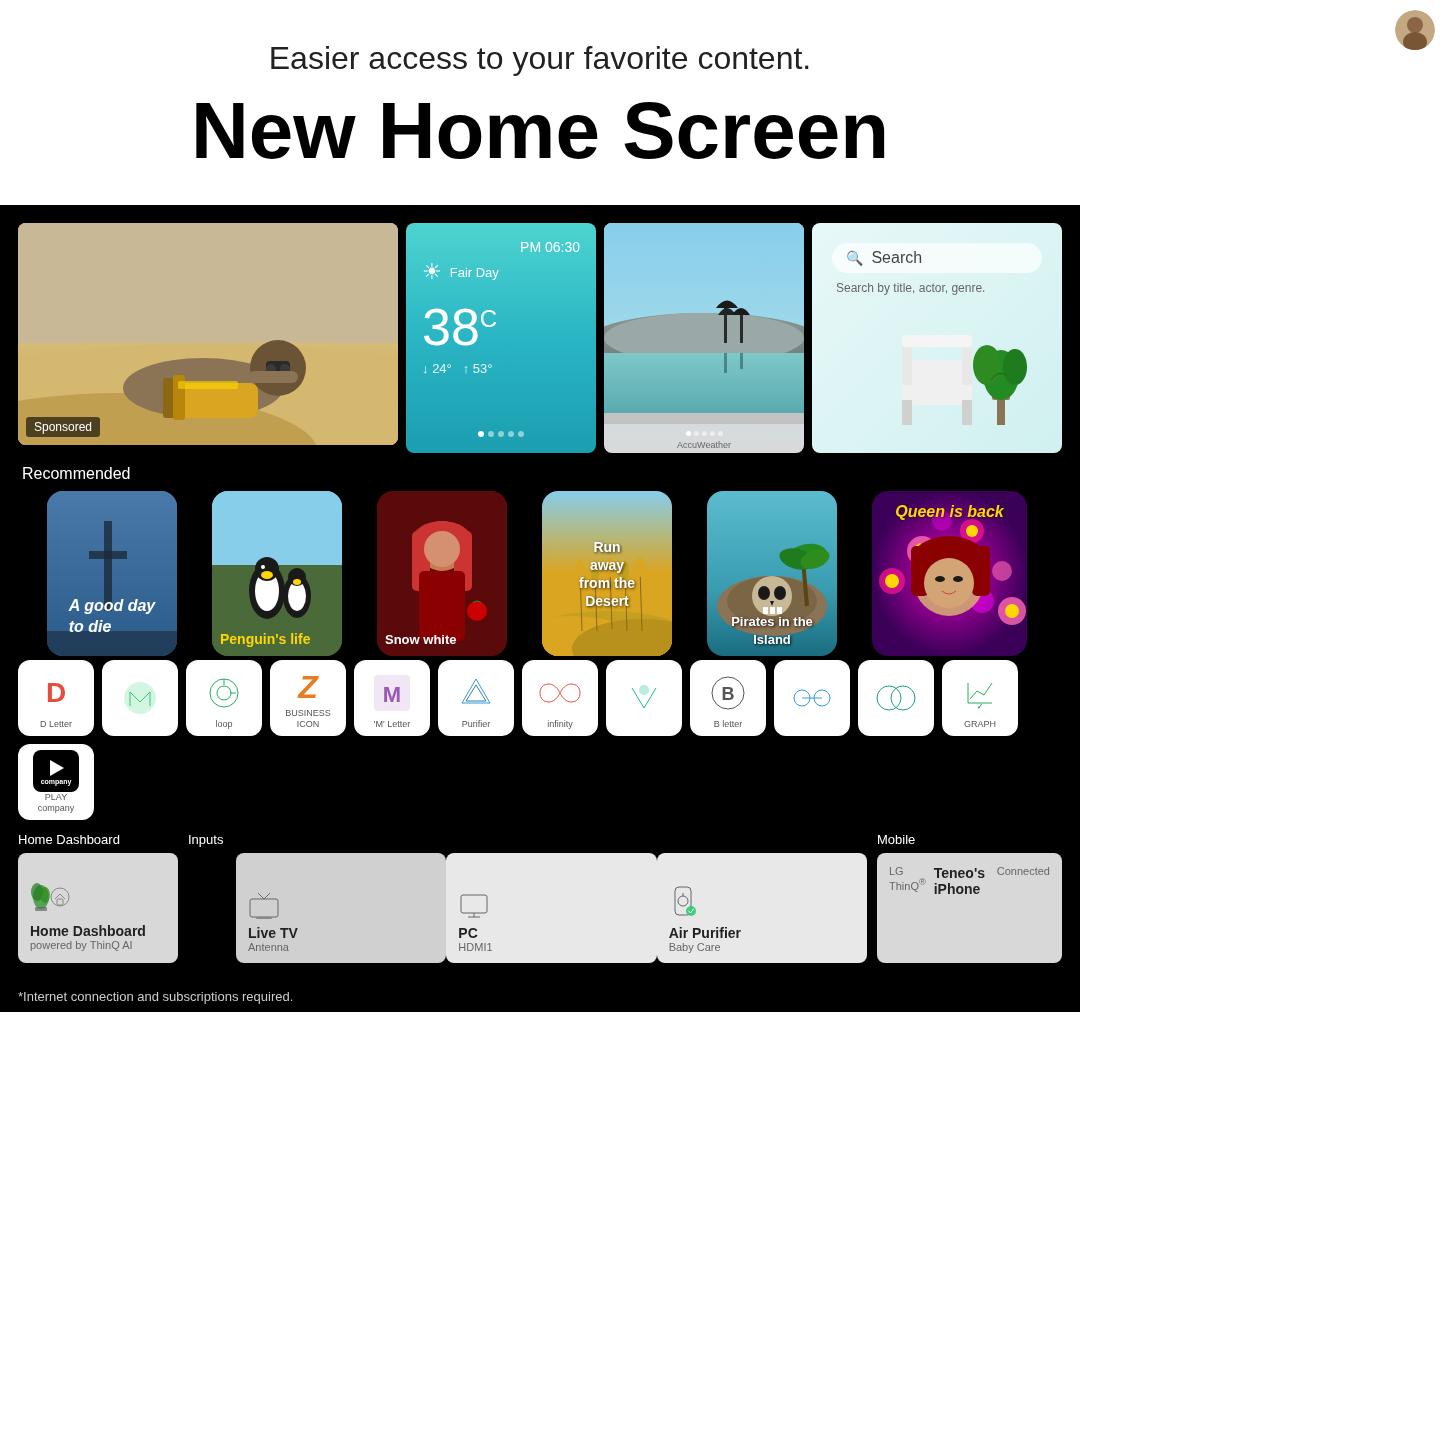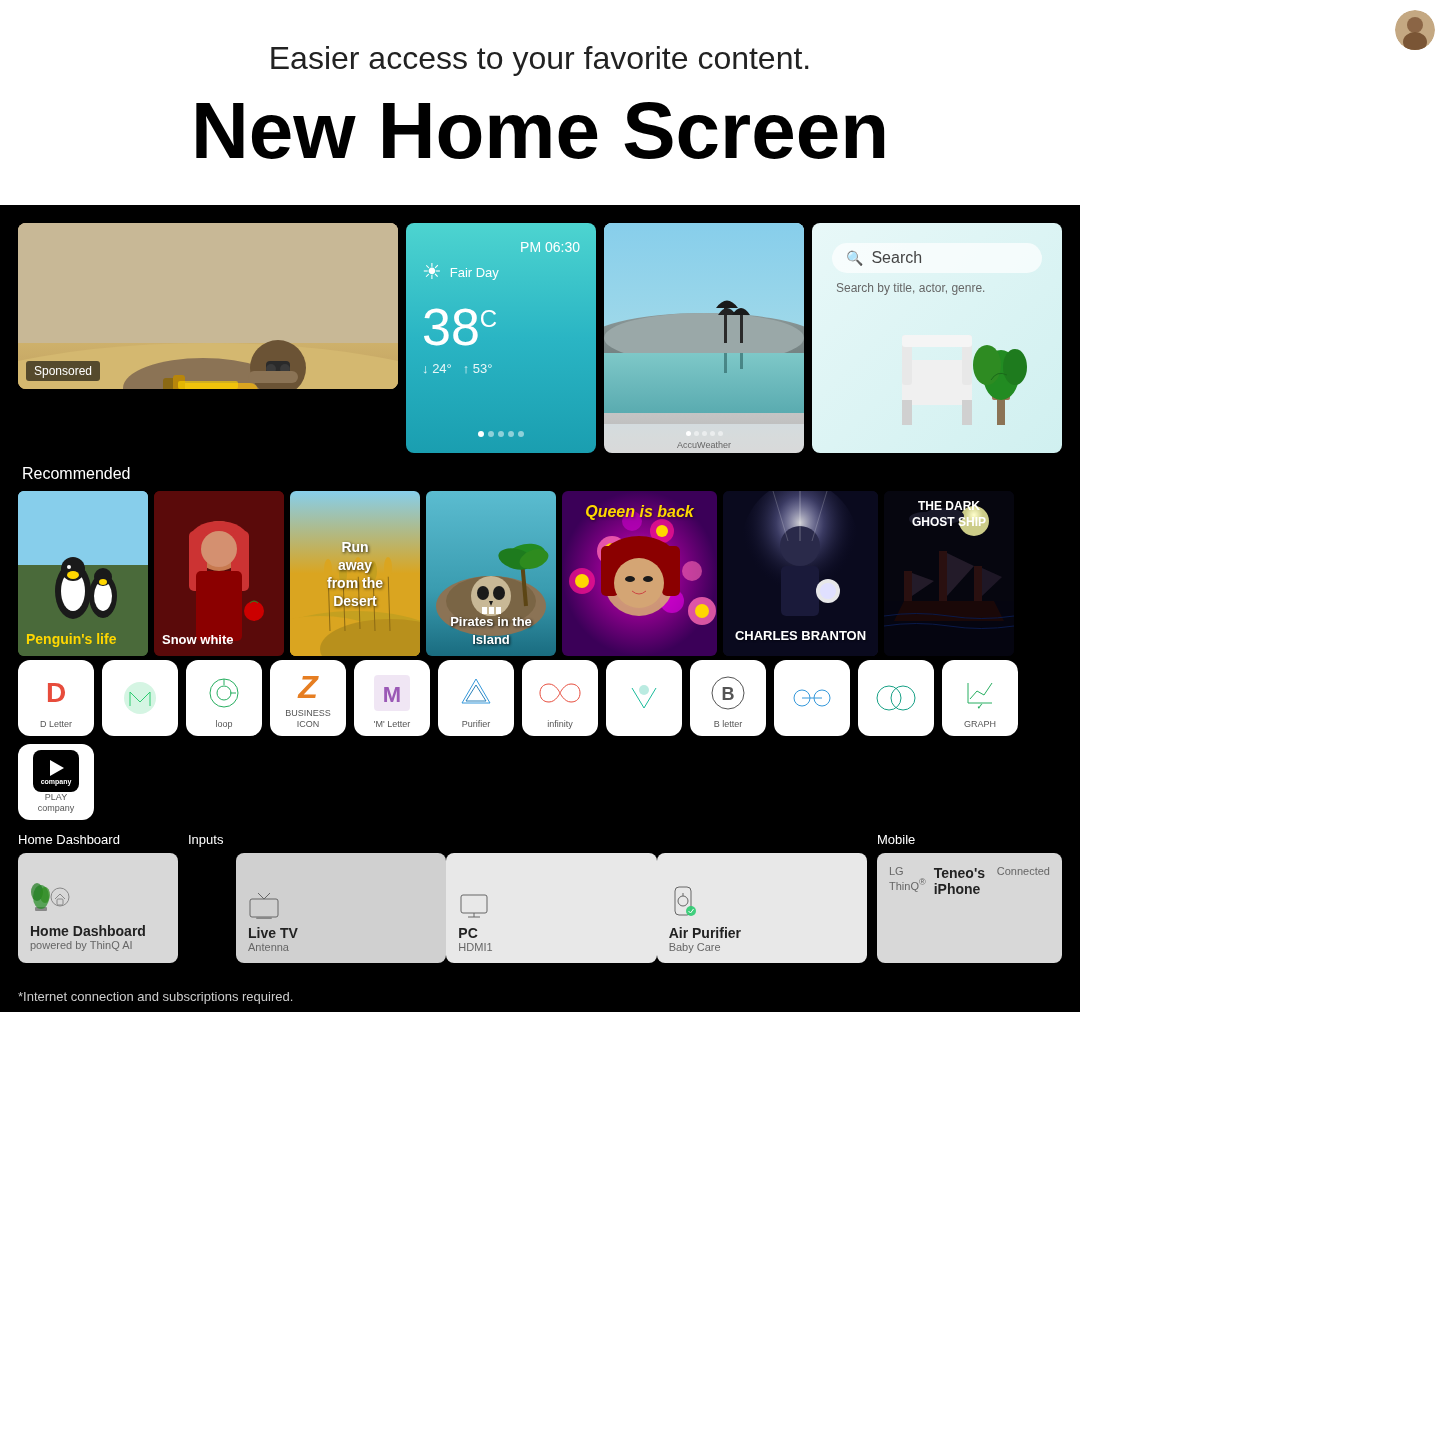--- a/index.html
+++ b/index.html
@@ -36,21 +36,21 @@
     }
 
     
     .widgets-row {
       display: flex;
       gap: 8px;
       margin-bottom: 10px;
     }
     .widget-featured {
       flex: 0 0 380px;
-      height: 166px;
+      height: 222px;
       border-radius: 8px;
       overflow: hidden;
       position: relative;
       background: linear-gradient(135deg, #c8a96e, #8b6b3d, #e8d5a0);
     }
     .sponsored-badge {
       position: absolute;
       bottom: 8px;
       left: 8px;
       background: rgba(0,0,0,0.6);
@@ -163,24 +163,25 @@
       display: flex;
       gap: 6px;
       overflow-x: auto;
       scrollbar-width: none;
     }
     .recommended-row::-webkit-scrollbar { display: none; }
 
     .rec-card {
       flex: 0 0 130px;
       height: 165px;
-      border-radius: 6px;
+      border-radius: 16px;
       overflow: hidden;
       position: relative;
       cursor: pointer;
+      margin-left: 29px;
     }
     .rec-card-bg {
       width: 100%;
       height: 100%;
       display: flex;
       align-items: center;
       justify-content: center;
       font-size: 13px;
       font-weight: 700;
       text-align: center;
@@ -421,20 +422,42 @@
           <rect x="20" y="40" width="70" height="12" rx="3" fill="#f5f5f5"></rect>
         </svg>
       </div>
     </div>
   </div>
 
   <div class="section-label">Recommended</div>
 
   <div class="recommended-row">
 
+    <div class="rec-card card-1" style="flex:0 0 130px;">
+      <div class="rec-card-bg" style="background:linear-gradient(180deg,#3a5a8a,#1a3a6a);height:100%;flex-direction:column;justify-content:flex-end;">
+
+        <svg viewBox="0 0 130 165" style="position:absolute;top:0;left:0;width:100%;height:100%;">
+          <defs>
+              <linearGradient id="sky1" x1="0" y1="0" x2="0" y2="1">
+                <stop offset="0%" stop-color="#4a7aaa"></stop>
+                <stop offset="100%" stop-color="#2a5a8a"></stop>
+              </linearGradient>
+            </defs>
+          <rect width="130" height="165" fill="url(#sky1)"></rect>
+
+          <rect x="57" y="30" width="8" height="90" fill="#1a2a3a" opacity="0.8"></rect>
+          <rect x="42" y="60" width="38" height="8" fill="#1a2a3a" opacity="0.8"></rect>
+
+          <rect x="0" y="140" width="130" height="25" fill="#1a2a3a" opacity="0.6"></rect>
+        </svg>
+        <div style="position:relative;z-index:1;padding:8px;text-align:left;">
+          <span style="color:#fff;font-style:italic;font-size:16px;font-weight:700;line-height:1.3;display:block;">A good day<br>to die</span>
+        </div>
+      </div>
+    </div>
 
     <div class="rec-card" style="flex:0 0 130px;">
       <div style="width:100%;height:100%;background:linear-gradient(180deg,#87CEEB 0%,#87CEEB 45%,#4a7a3a 45%,#3a6a2a 100%);position:relative;">
 
         <svg viewBox="0 0 130 165" style="position:absolute;top:0;left:0;width:100%;height:100%;">
           <rect width="130" height="74" fill="#87CEEB"></rect>
           <rect y="74" width="130" height="91" fill="#4a6a3a"></rect>
 
           <ellipse cx="55" cy="100" rx="18" ry="28" fill="#1a1a1a"></ellipse>
           <ellipse cx="55" cy="100" rx="12" ry="20" fill="#fff"></ellipse>

